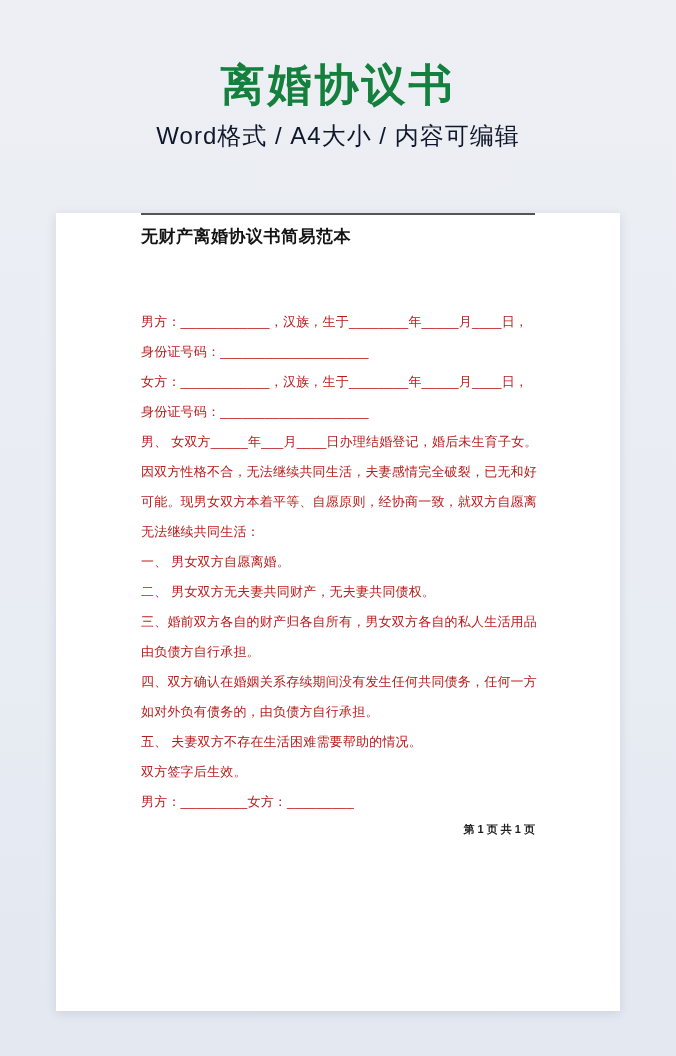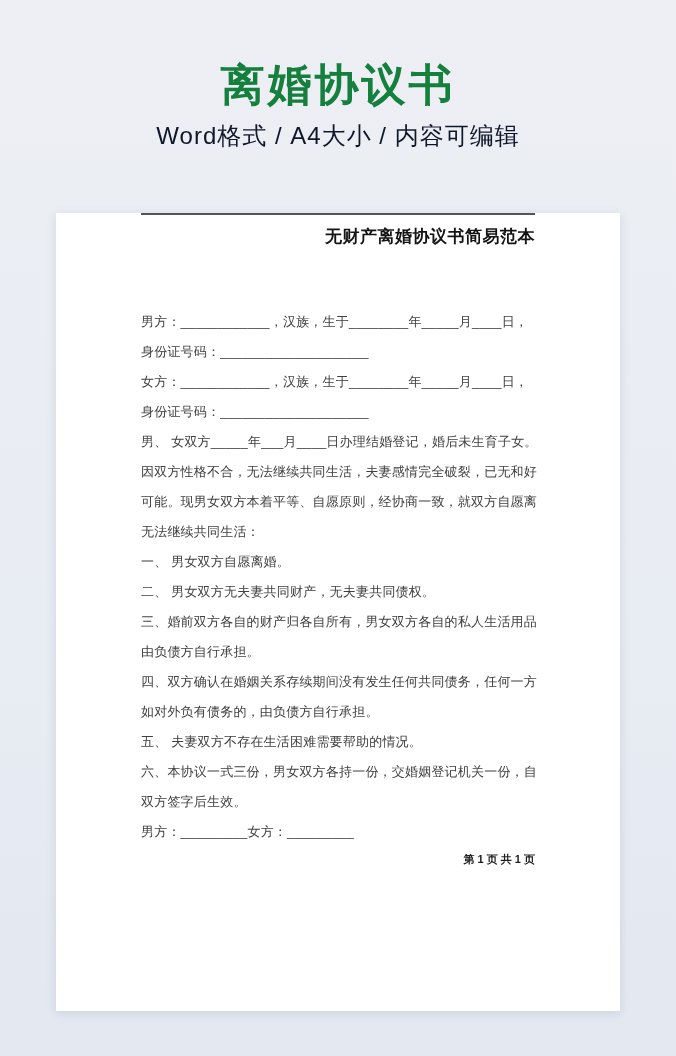--- a/index.html
+++ b/index.html
@@ -47,33 +47,33 @@
     margin-top: 62px;
     border: none;
     border-top: 2px solid #555555;
     width: 100%;
   }
   .doc-title {
     margin-top: 10px;
     font-size: 17px;
     line-height: 24px;
     font-weight: 700;
-    text-align: right;
+    text-align: left;
     color: #141414;
     letter-spacing: 0.5px;
   }
   .doc-body {
     margin-top: 58px;
   }
   .doc-line {
     font-size: 13px;
     line-height: 30px;
     height: 30px;
     white-space: nowrap;
-    color: #404040;
+    color: #b91c1c;
     letter-spacing: 0.2px;
   }
   .doc-footer {
     margin-top: 4px;
     text-align: right;
     font-size: 11px;
     line-height: 16px;
     font-weight: 700;
     color: #1e1e1e;
   }
@@ -98,18 +98,17 @@
       <div class="doc-line">因双方性格不合，无法继续共同生活，夫妻感情完全破裂，已无和好</div>
       <div class="doc-line">可能。现男女双方本着平等、自愿原则，经协商一致，就双方自愿离</div>
       <div class="doc-line">无法继续共同生活：</div>
       <div class="doc-line">一、 男女双方自愿离婚。</div>
       <div class="doc-line">二、 男女双方无夫妻共同财产，无夫妻共同债权。</div>
       <div class="doc-line">三、婚前双方各自的财产归各自所有，男女双方各自的私人生活用品</div>
       <div class="doc-line">由负债方自行承担。</div>
       <div class="doc-line">四、双方确认在婚姻关系存续期间没有发生任何共同债务，任何一方</div>
       <div class="doc-line">如对外负有债务的，由负债方自行承担。</div>
       <div class="doc-line">五、 夫妻双方不存在生活困难需要帮助的情况。</div>
-      <div class="doc-line">六、本协议一式三份，男女双方各持一份，交婚姻登记机关一份，自</div>
       <div class="doc-line">双方签字后生效。</div>
       <div class="doc-line">男方：_________女方：_________</div>
     </div>
   <div class="doc-footer">第 1 页 共 1 页</div>
 </div>
 
 </body></html>

